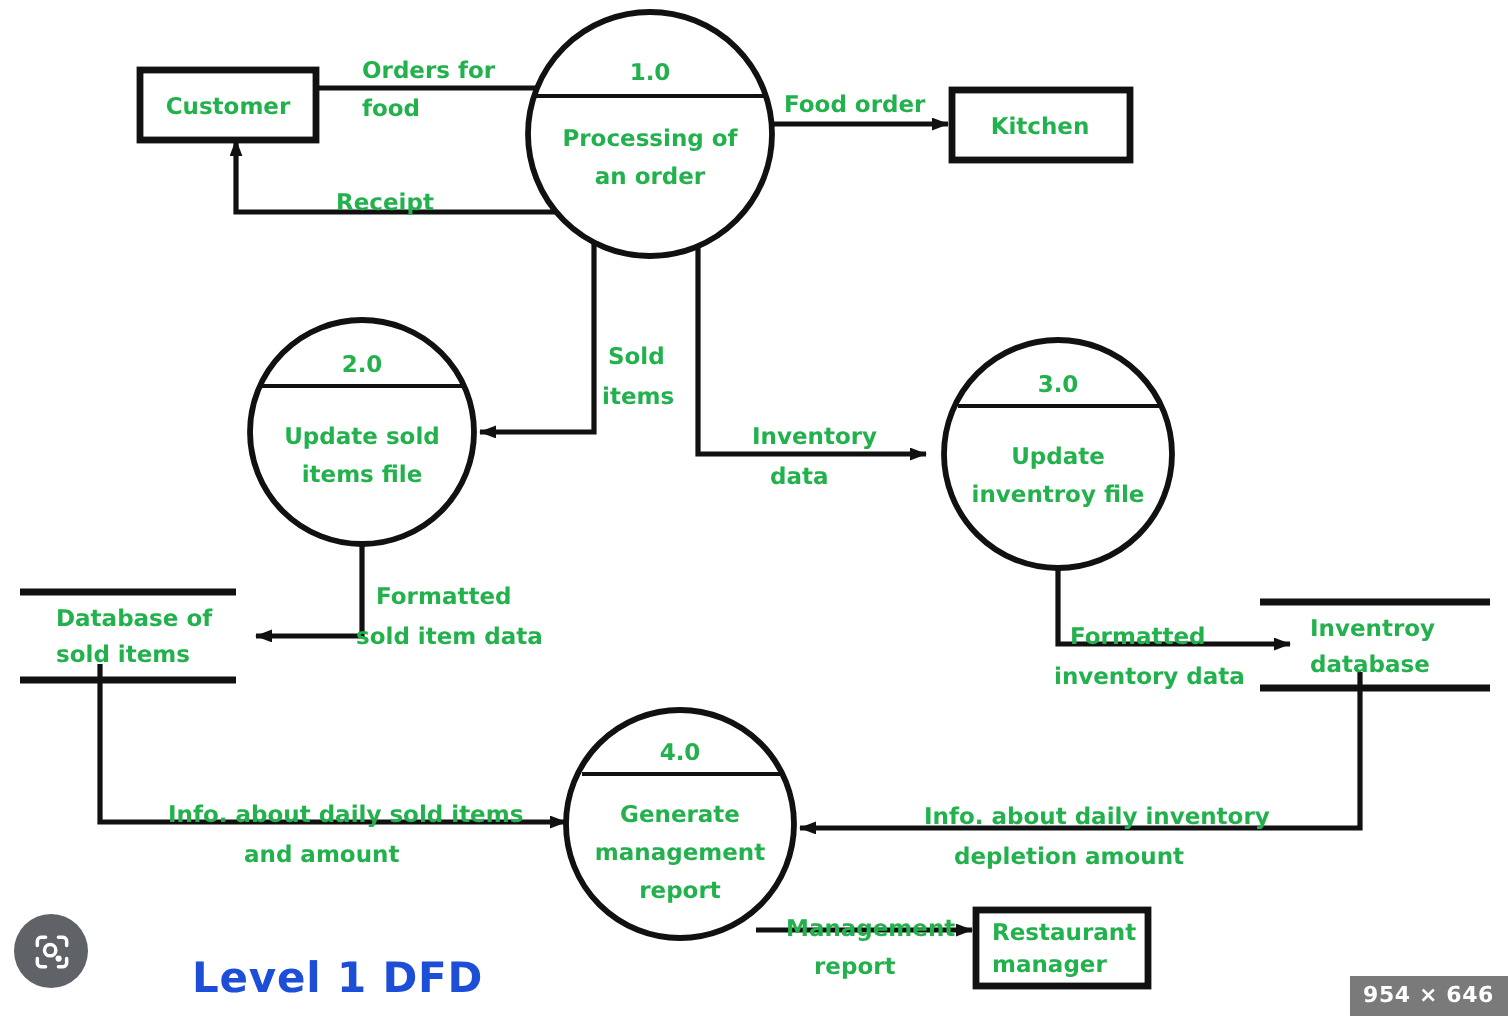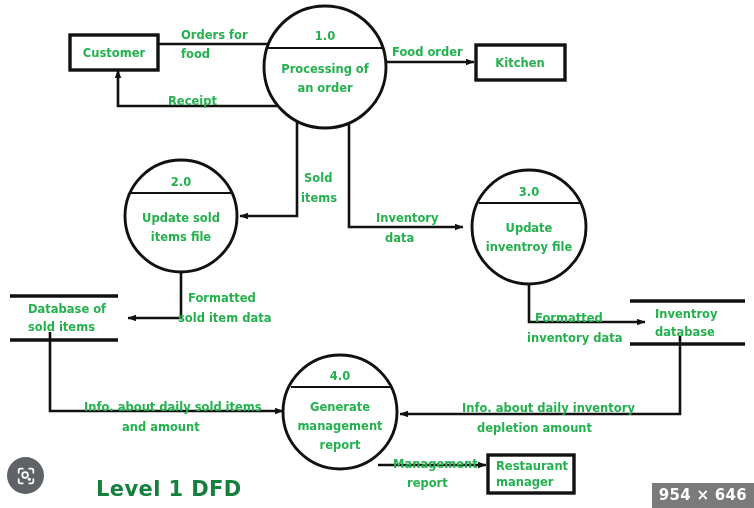--- a/index.html
+++ b/index.html
@@ -58,21 +58,21 @@
     stroke: #111111;
     stroke-width: 2.9;
   }
   #title-dfd {
     position: absolute;
     left: 96px;
     top: 477px;
     font-family: "DejaVu Sans", sans-serif;
     font-weight: bold;
     font-size: 21px;
-    color: #15803d;
+    color: #1d4ed8;
     letter-spacing: 0.4px;
     white-space: nowrap;
   }
   #lens-button {
     position: absolute;
     left: 7px;
     top: 457px;
     width: 37px;
     height: 37px;
     border-radius: 50%;
@@ -82,21 +82,21 @@
     justify-content: center;
     cursor: pointer;
   }
   #size-badge {
     position: absolute;
     right: 0px;
     bottom: 0px;
     background: #7a7a7a;
     color: #ffffff;
     font-family: "DejaVu Sans", sans-serif;
-    font-size: 15px;
+    font-size: 11px;
     font-weight: bold;
     padding: 3px 7px 4px 7px;
     letter-spacing: 0.3px;
   }
 </style>
 </head>
 <body>
 
 <svg id="diagram-canvas" viewBox="0 0 754 508">
   <defs>

